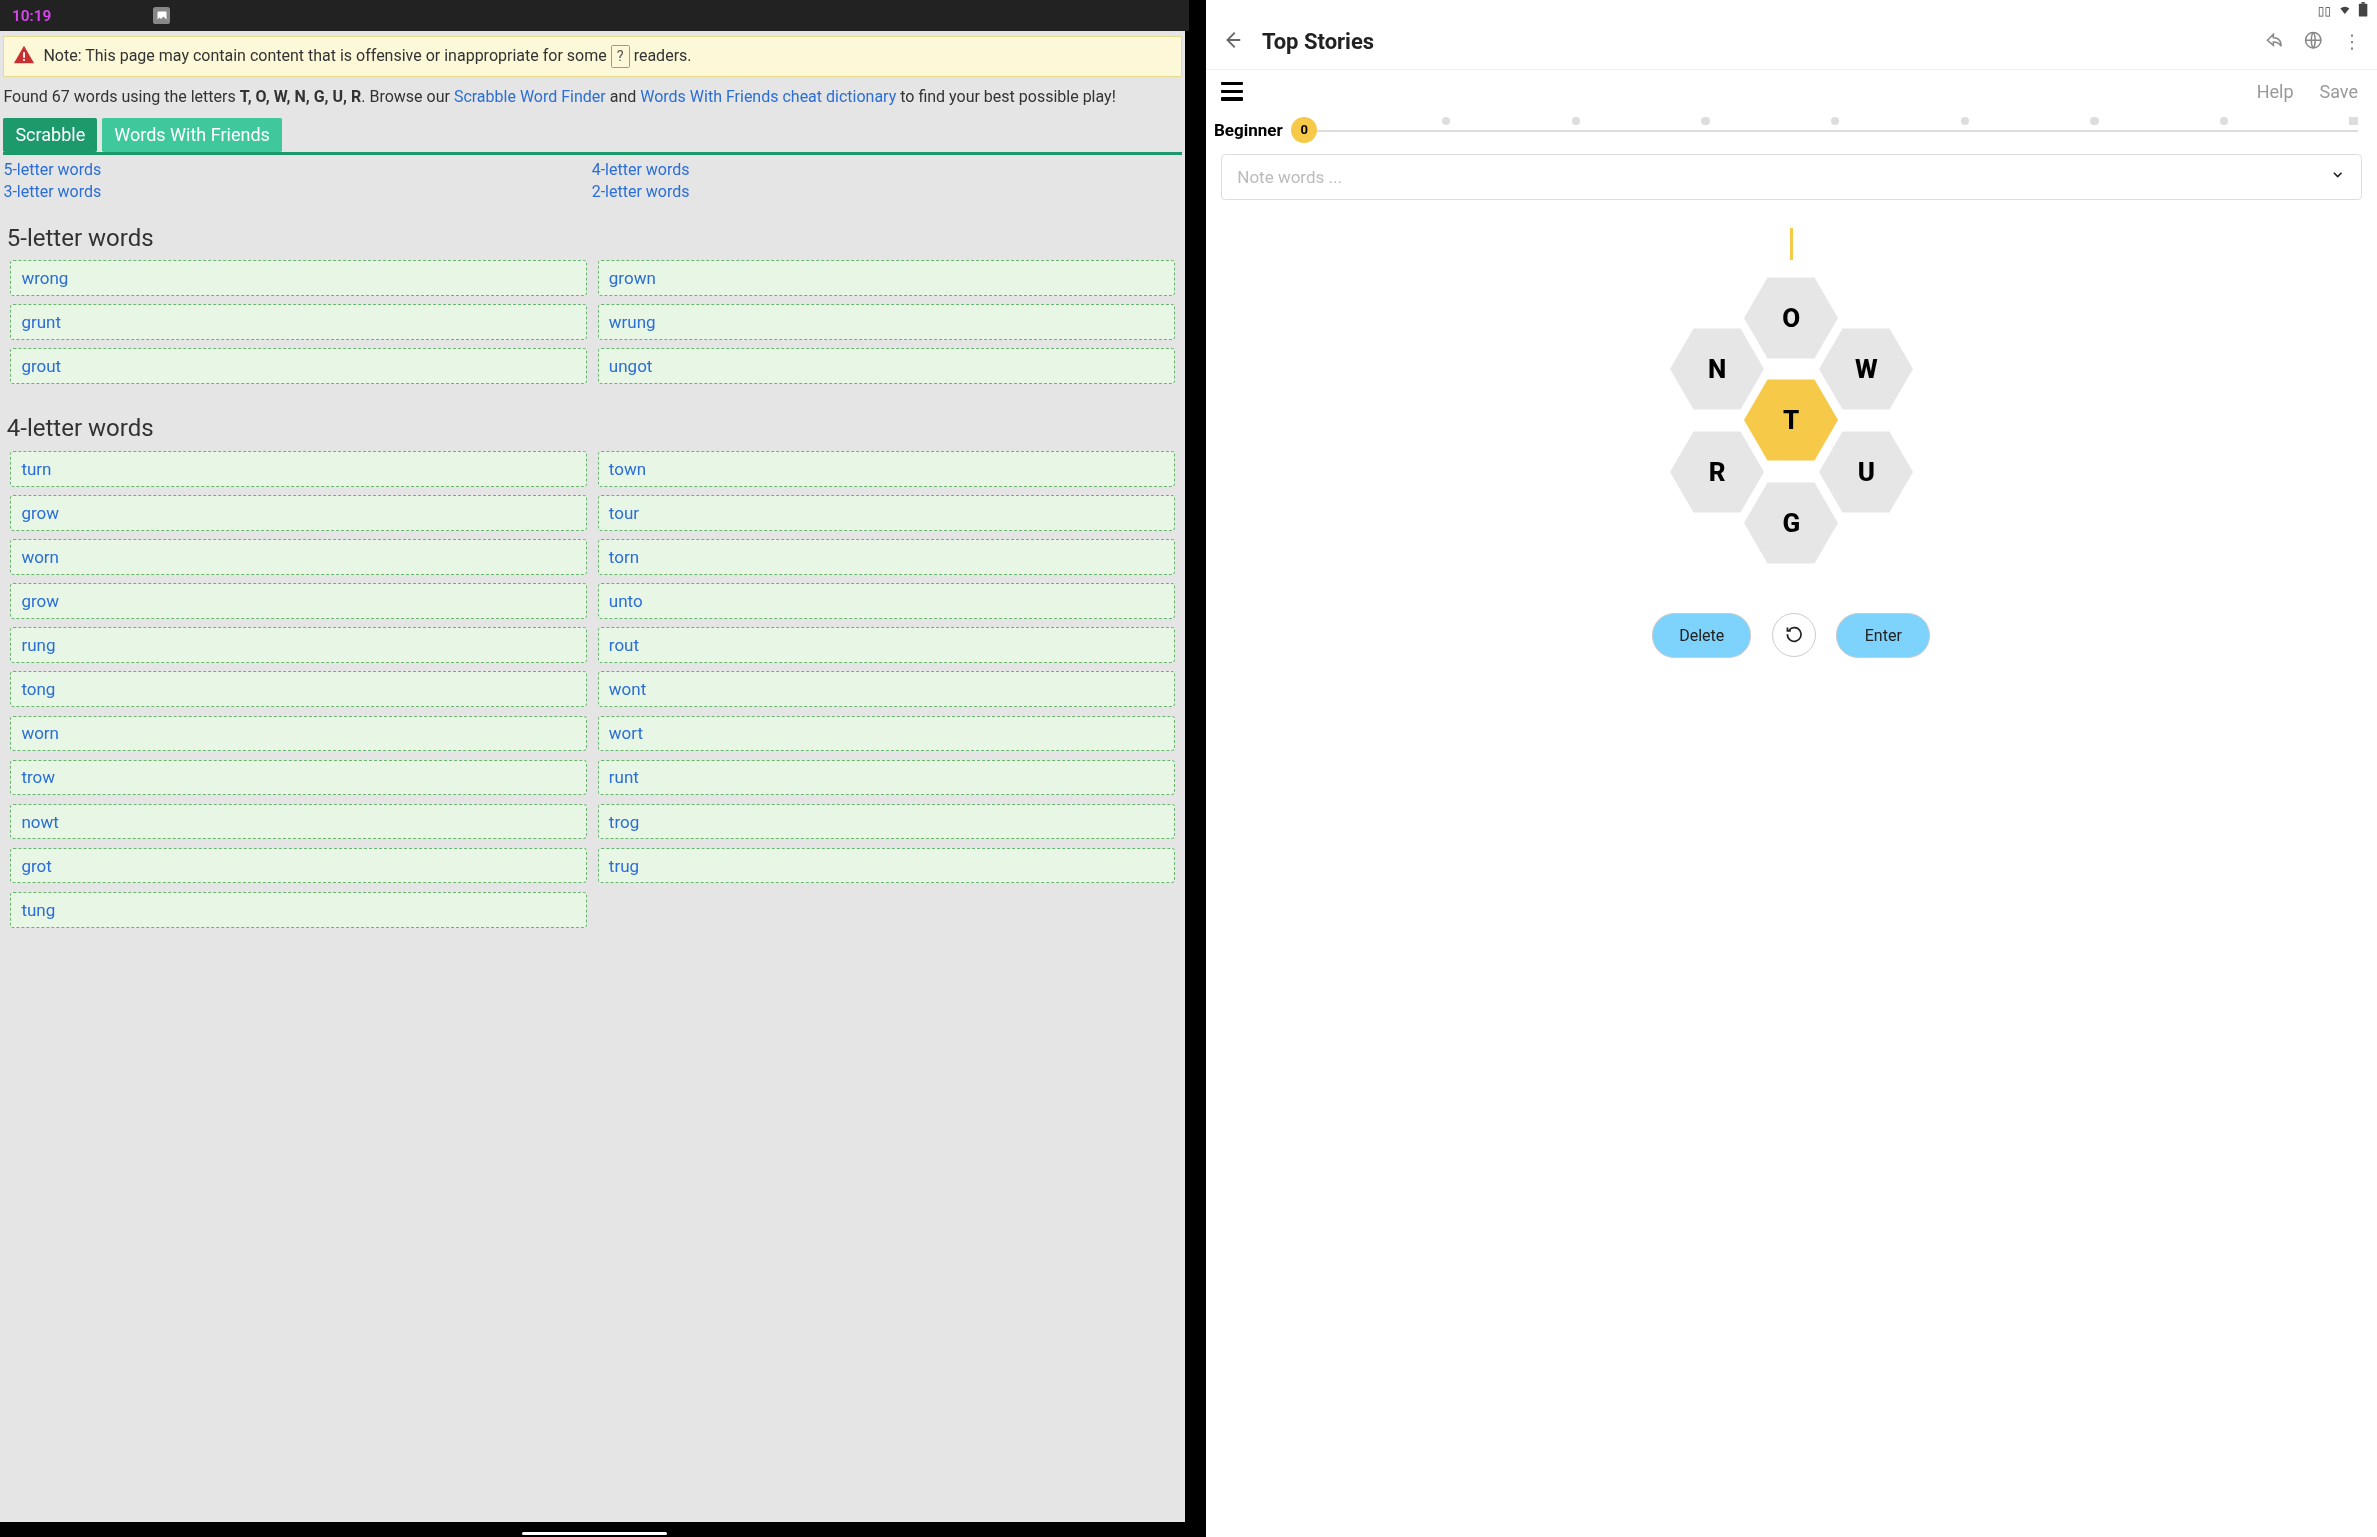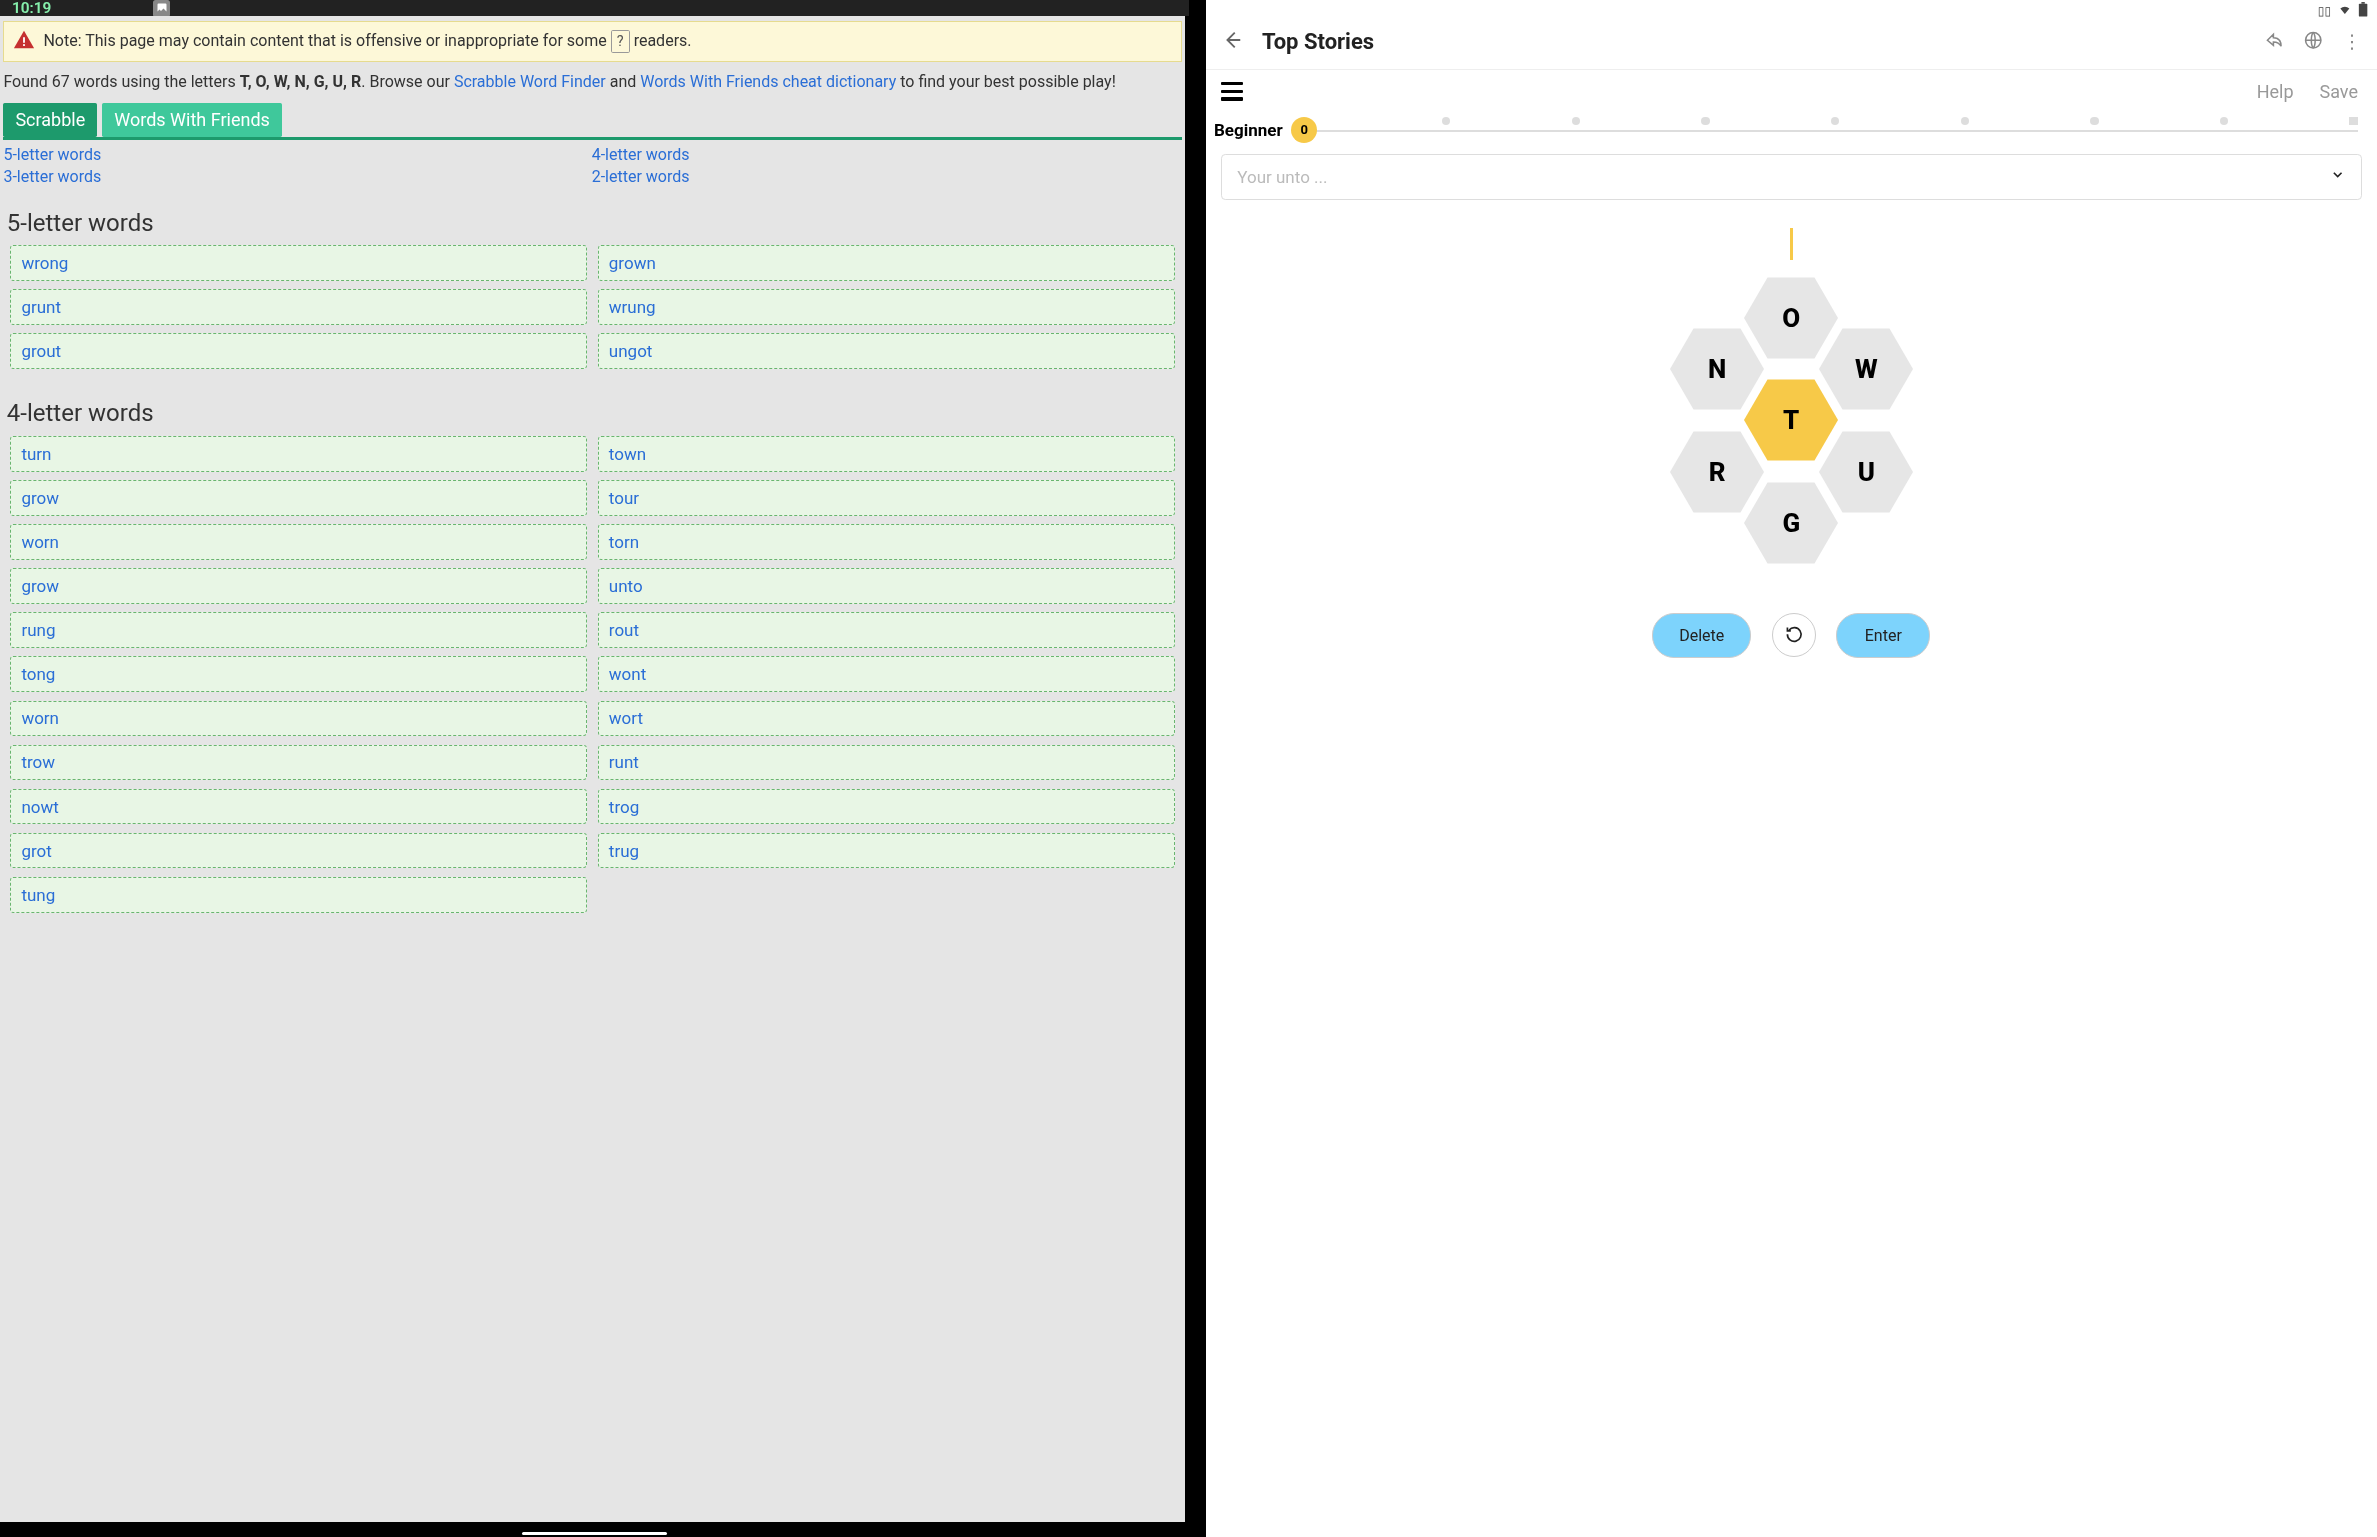--- a/index.html
+++ b/index.html
@@ -1,21 +1,21 @@
 <!DOCTYPE html>
 <html style="font-size:13.7px"><head>
 <meta charset="utf-8">
 <style>
   * { box-sizing: border-box; margin: 0; padding: 0; }
   html, body { width: 100%; height: 100%; font-family: -apple-system, BlinkMacSystemFont, "Segoe UI", Roboto, Arial, sans-serif; }
   body { display: flex; background: #000; }
 
   
   .left-pane { width: 50%; height: 100%; background: #000; display:flex; flex-direction:column; }
-  .status-bar { height: 16px; background:#222; color:#86efac; display:flex; align-items:center; padding:0 12px; font-size:15.4px; font-weight:600;}
+  .status-bar { height: 31px; background:#222; color:#d946ef; display:flex; align-items:center; padding:0 12px; font-size:15.4px; font-weight:600;}
   .status-bar .app-icon { width:17px; height:17px; background:#888; margin-left:102px; border-radius:2.6px; display:flex; align-items:center; justify-content:center;}
   .status-bar .app-icon svg { width:12px; height:12px; fill:#fff; }
   .left-content { flex:1; background:#e5e5e5; margin:0 3.4px 8.5px 0; overflow:auto; padding:0; }
   .warning-box { margin:5.1px 3.4px 8.5px 3.4px; border:0.9px solid #e6db8f; background:#fdf8d8; padding:6.8px 8.5px; display:flex; align-items:flex-start; gap:8.5px; }
   .warning-box .tri { flex:0 0 auto; }
   .warning-box .tri svg { width:22px; height:22px; }
   .warning-box .txt { font-size:16px; color:#333; line-height:1.45; }
   .qmark { display:inline-block; border:0.9px solid #999; padding:0 5.1px; font-size:14.5px; color:#555; border-radius:1.7px; vertical-align:baseline; }
   .found-line { font-size:16px; color:#333; padding:0 5.1px 3.4px 3.4px; line-height:1.5;}
   .found-line .bold { font-weight:700;text-align:center; }
@@ -226,21 +226,21 @@
         <span class="rank-dot"></span>
         <span class="rank-dot"></span>
         <span class="rank-dot"></span>
         <span class="rank-dot"></span>
         <span class="rank-sq"></span>
       </div>
     </div>
   </div>
 
   <div class="words-input-box">
-    <span>Your unto ...</span>
+    <span>Note words ...</span>
     <span class="chev">
       <svg viewBox="0 0 24 24">
           <path d="M6 9l6 6 6-6"></path>
         </svg>
     </span>
   </div>
 
   <div class="cursor-area">
     <div class="cursor-line"></div>
   </div>

